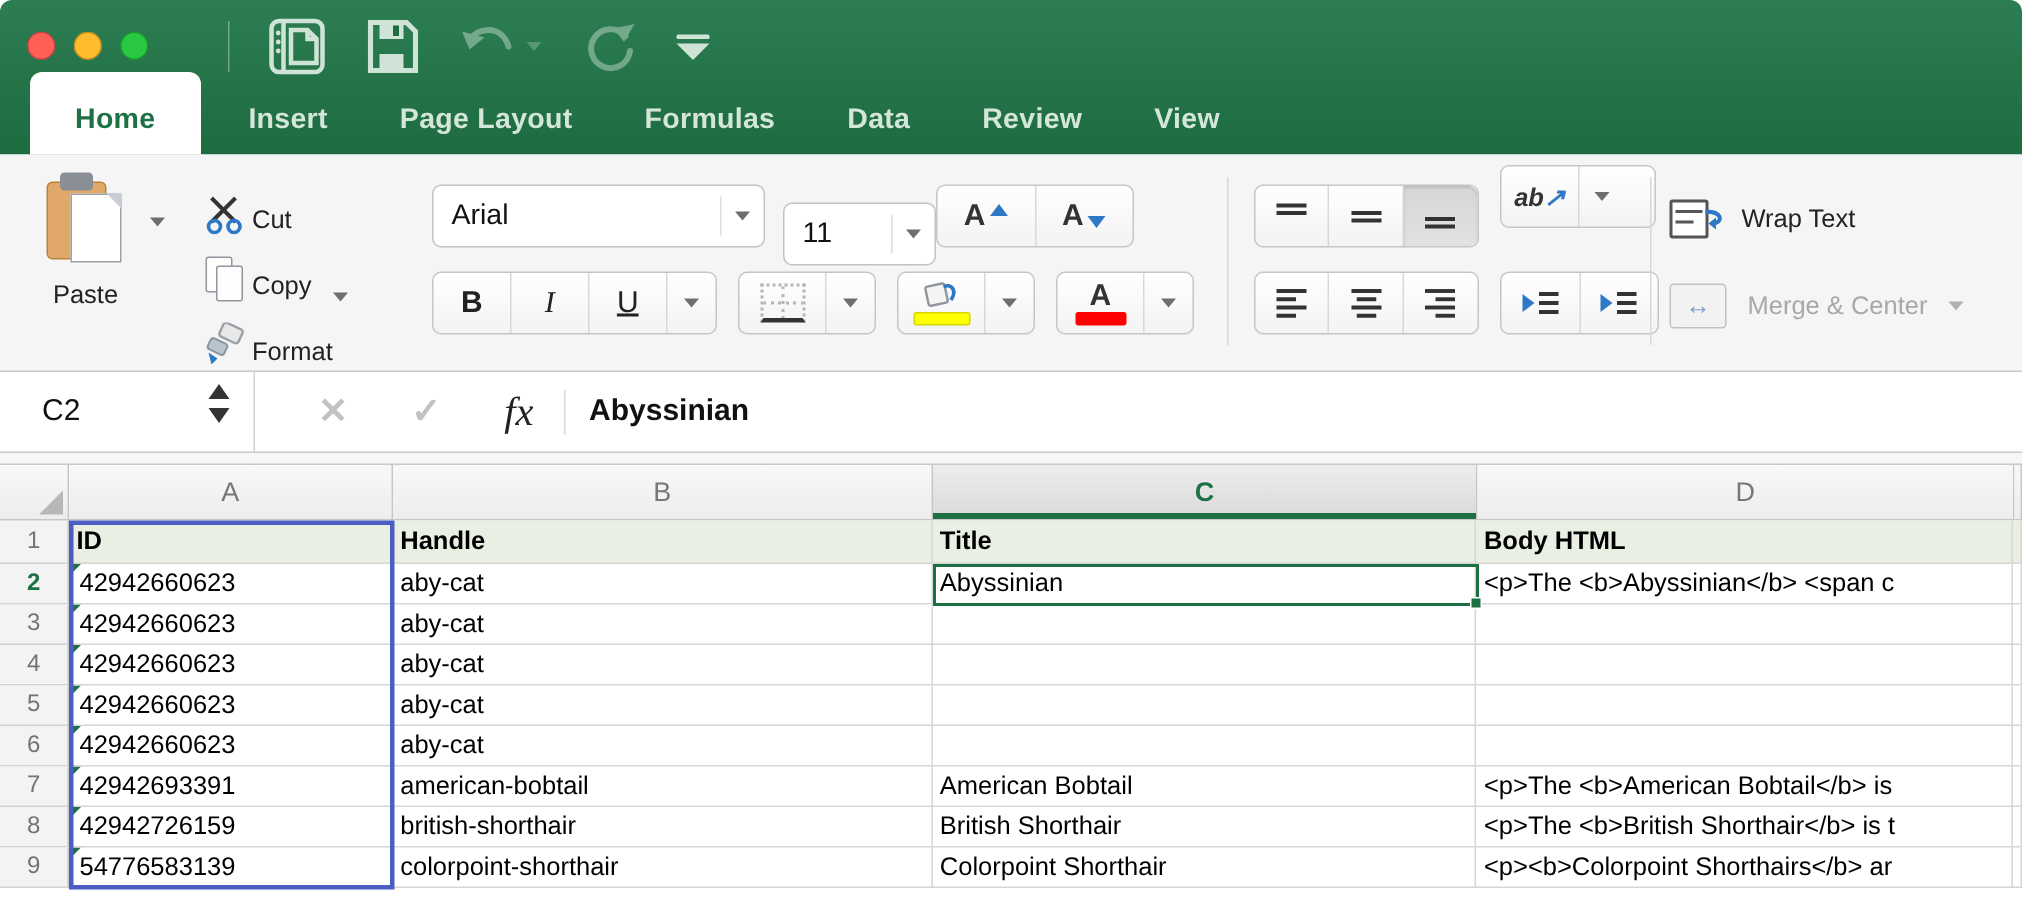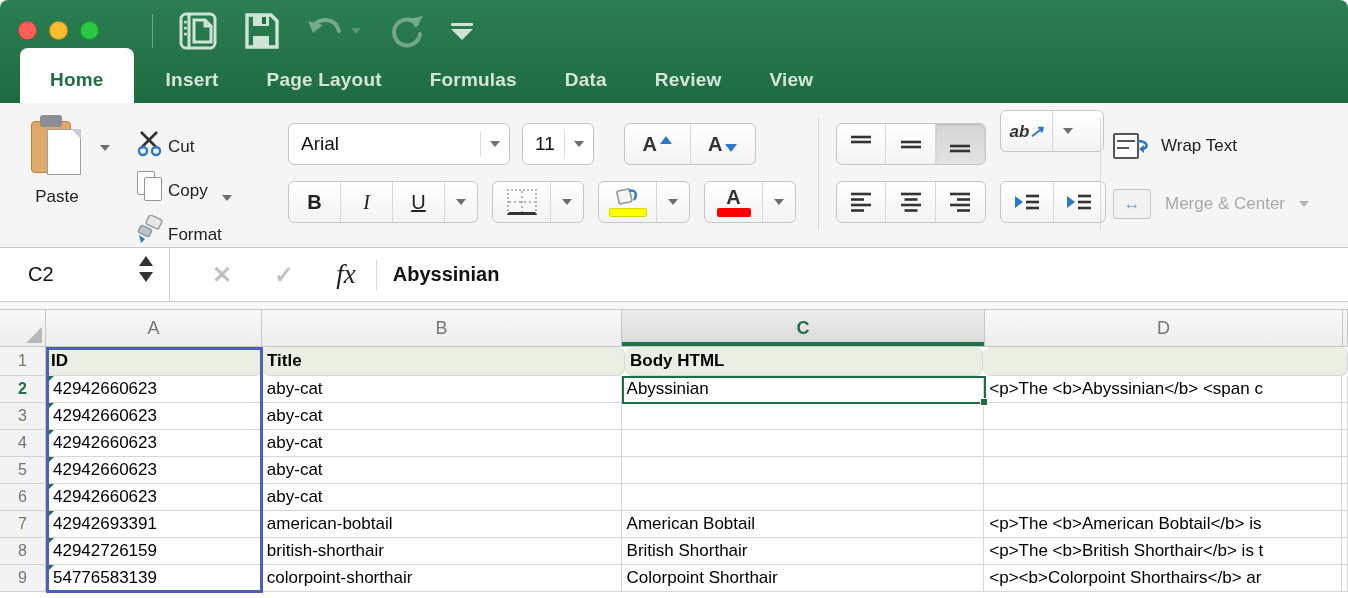--- a/index.html
+++ b/index.html
@@ -110,21 +110,21 @@
   .corner { position:relative; }
   .corner:after { content:""; position:absolute; right:3px; bottom:3px; width:0; height:0; border-left:16px solid transparent; border-bottom:16px solid #b8b8b8; }
   .c-gut{width:46px;} .c-a{width:216px;} .c-b{width:360px;} .c-c{width:363px;} .c-d{width:358px;} .c-e{flex:1;}
   .row { display:flex; height:27px; }
   .row.h29 { height:29px; }
   .rnum { width:46px; background:#f3f3f3; border-right:1px solid #c6c6c6; border-bottom:1px solid #d2d2d2;
     display:flex; align-items:center; justify-content:center; font-size:16px; color:#70757c; }
   .rnum.active { color:#1e7145; font-weight:700; }
   .cell { border-right:1px solid #d6d6d6; border-bottom:1px solid #d6d6d6; font-size:17px; color:#000;
     display:flex; align-items:center; padding-left:5px; white-space:nowrap; overflow:hidden; position:relative; }
-  .row1 .cell { background:#e9efe3; font-weight:700;border-radius:8px; }
+  .row1 .cell { background:#e9efe3; font-weight:700; }
   .err-tri { position:absolute; left:0; top:0; width:0; height:0; border-top:8px solid #1e7145; border-right:8px solid transparent; }
   .err-tri + span { padding-left:2px; }
   .overlay { position:absolute; pointer-events:none; }
   .sel-blue { left:46px; top:37px; width:217px; height:246px; border:3px solid #4b5fc3; }
   .sel-cell { left:622px; top:66px; width:364px; height:28px; border:2px solid #1d6e41; }
   .fill-handle { position:absolute; right:-4px; bottom:-4px; width:8px; height:8px; background:#1d6e41; border:1px solid #fff; }
 </style>
 </head>
 <body>
 
@@ -236,21 +236,21 @@
       </div>
     </div>
 
     <div class="combo" style="left:288px; top:20px; width:222px;">
       <span class="val">Arial</span>
       <span class="sep"></span>
         <span class="arr">
           <span class="dd"></span>
         </span>
     </div>
-    <div class="combo" style="left:522px; top:20px; width:72px;">
+    <div class="combo" style="left:522px; top:32px; width:102px;">
       <span class="val">11</span>
       <span class="sep"></span>
         <span class="arr">
           <span class="dd"></span>
         </span>
     </div>
     <div class="seg btn" style="left:624px; top:20px; width:132px;">
       <span class="cell-btn" style="width:66px">
         <span class="glyphA">A</span>
           <span class="tri-up"></span>
@@ -426,20 +426,21 @@
       <div class="hdr-cell c-a">A</div>
       <div class="hdr-cell c-b">B</div>
       <div class="hdr-cell c-c sel">C</div>
       <div class="hdr-cell c-d">D</div>
       <div class="hdr-cell c-e"></div>
     </div>
 
     <div class="row row1 h29">
       <div class="rnum">1</div>
       <div class="cell c-a">ID</div>
+      <div class="cell c-b">Handle</div>
       <div class="cell c-c">Title</div>
       <div class="cell c-d">Body HTML</div>
       <div class="cell c-e"></div>
     </div>
 
     <div id="grid-rows">
         <div class="row">
     <div class="rnum active">2</div>
     <div class="cell c-a">
             <span class="err-tri"></span>

